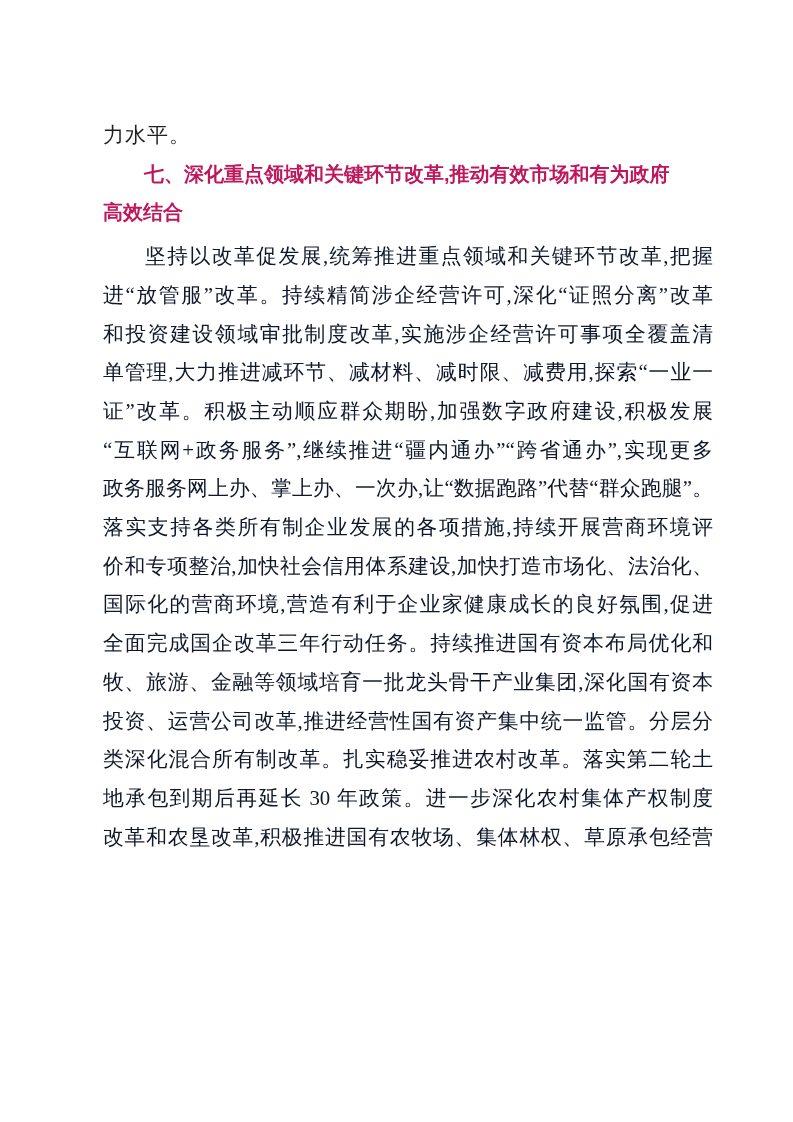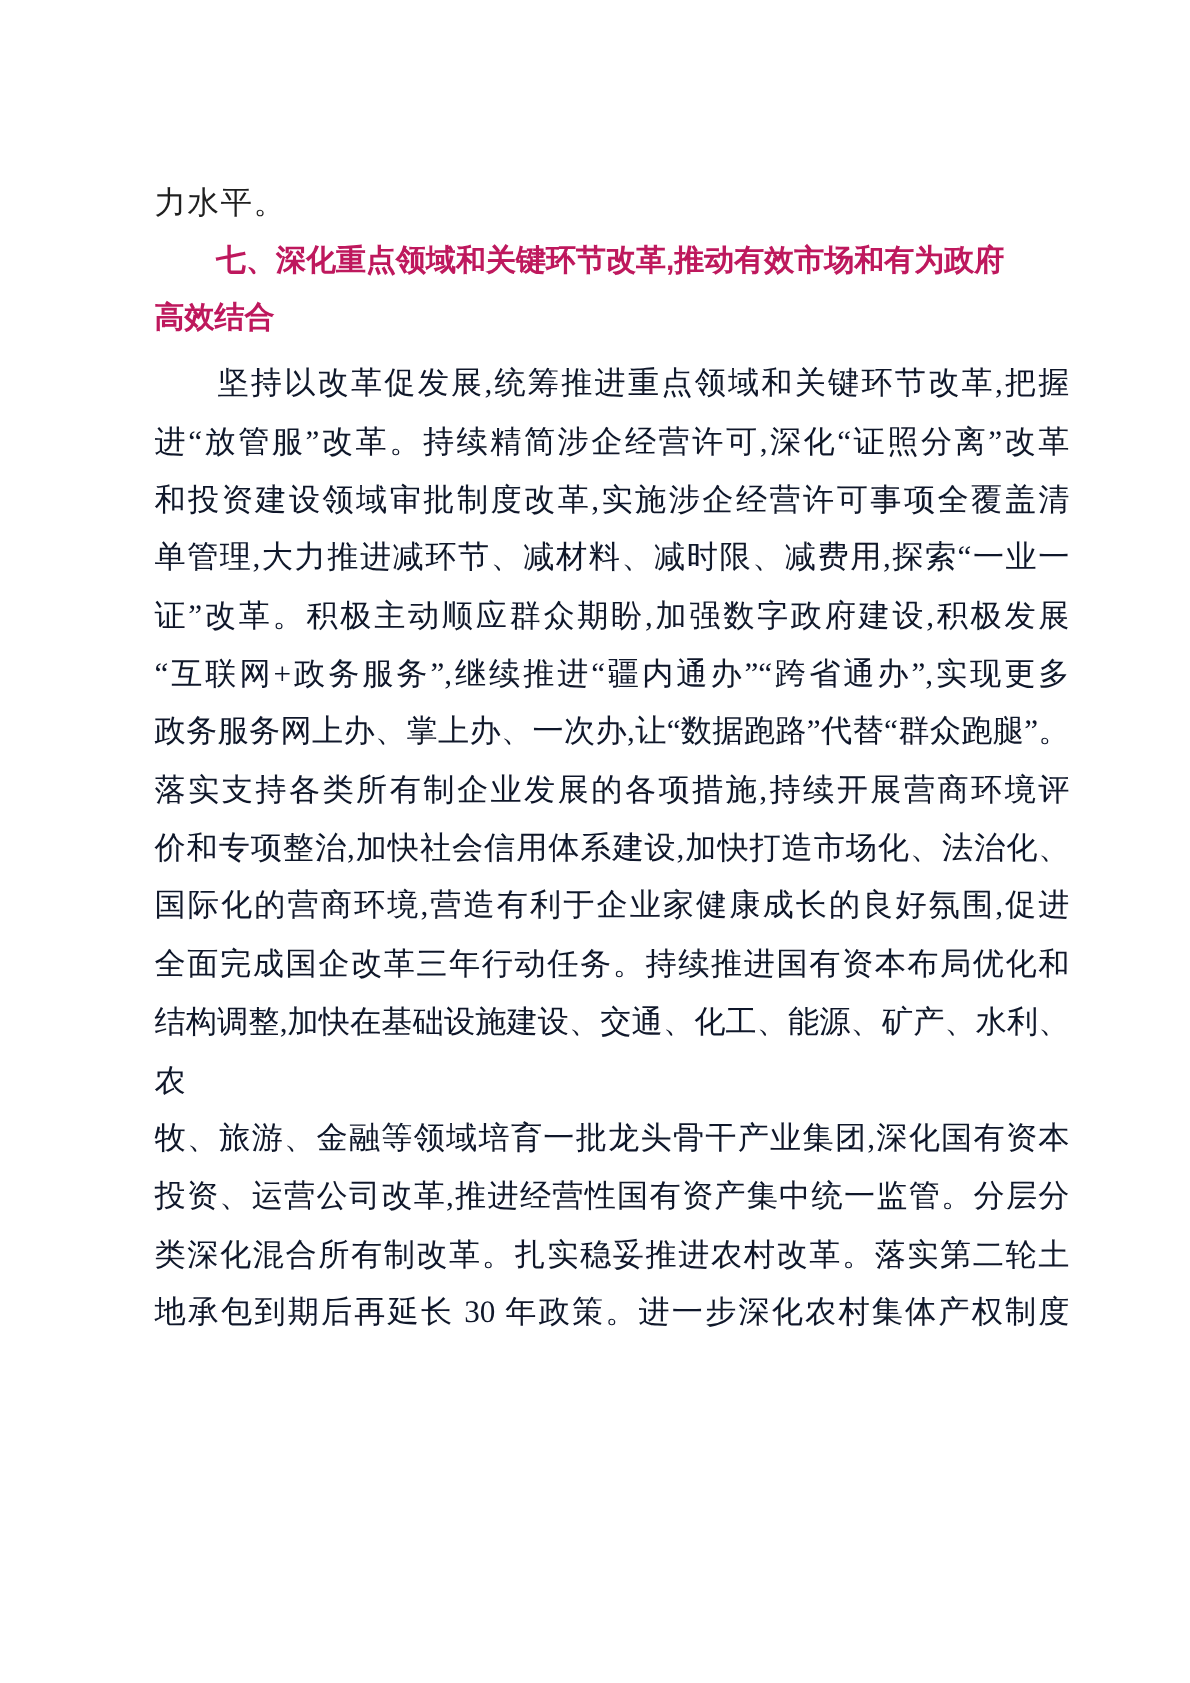--- a/index.html
+++ b/index.html
@@ -70,21 +70,20 @@
       <div class="para-line">进“放管服”改革。持续精简涉企经营许可,深化“证照分离”改革</div>
       <div class="para-line">和投资建设领域审批制度改革,实施涉企经营许可事项全覆盖清</div>
       <div class="para-line">单管理,大力推进减环节、减材料、减时限、减费用,探索“一业一</div>
       <div class="para-line">证”改革。积极主动顺应群众期盼,加强数字政府建设,积极发展</div>
       <div class="para-line">“互联网+政务服务”,继续推进“疆内通办”“跨省通办”,实现更多</div>
       <div class="para-line">政务服务网上办、掌上办、一次办,让“数据跑路”代替“群众跑腿”。</div>
       <div class="para-line">落实支持各类所有制企业发展的各项措施,持续开展营商环境评</div>
       <div class="para-line">价和专项整治,加快社会信用体系建设,加快打造市场化、法治化、</div>
       <div class="para-line">国际化的营商环境,营造有利于企业家健康成长的良好氛围,促进</div>
       <div class="para-line">全面完成国企改革三年行动任务。持续推进国有资本布局优化和</div>
-      <div class="para-line">结构调整,加快在基础设施建设、交通、化工、能源、矿产、水利、农</div>
       <div class="para-line">牧、旅游、金融等领域培育一批龙头骨干产业集团,深化国有资本</div>
       <div class="para-line">投资、运营公司改革,推进经营性国有资产集中统一监管。分层分</div>
       <div class="para-line">类深化混合所有制改革。扎实稳妥推进农村改革。落实第二轮土</div>
       <div class="para-line">地承包到期后再延长 30 年政策。进一步深化农村集体产权制度</div>
       <div class="para-line">改革和农垦改革,积极推进国有农牧场、集体林权、草原承包经营</div>
     </div>
   </div>
 
   <div class="footer">— 12 —</div>
 </div>

